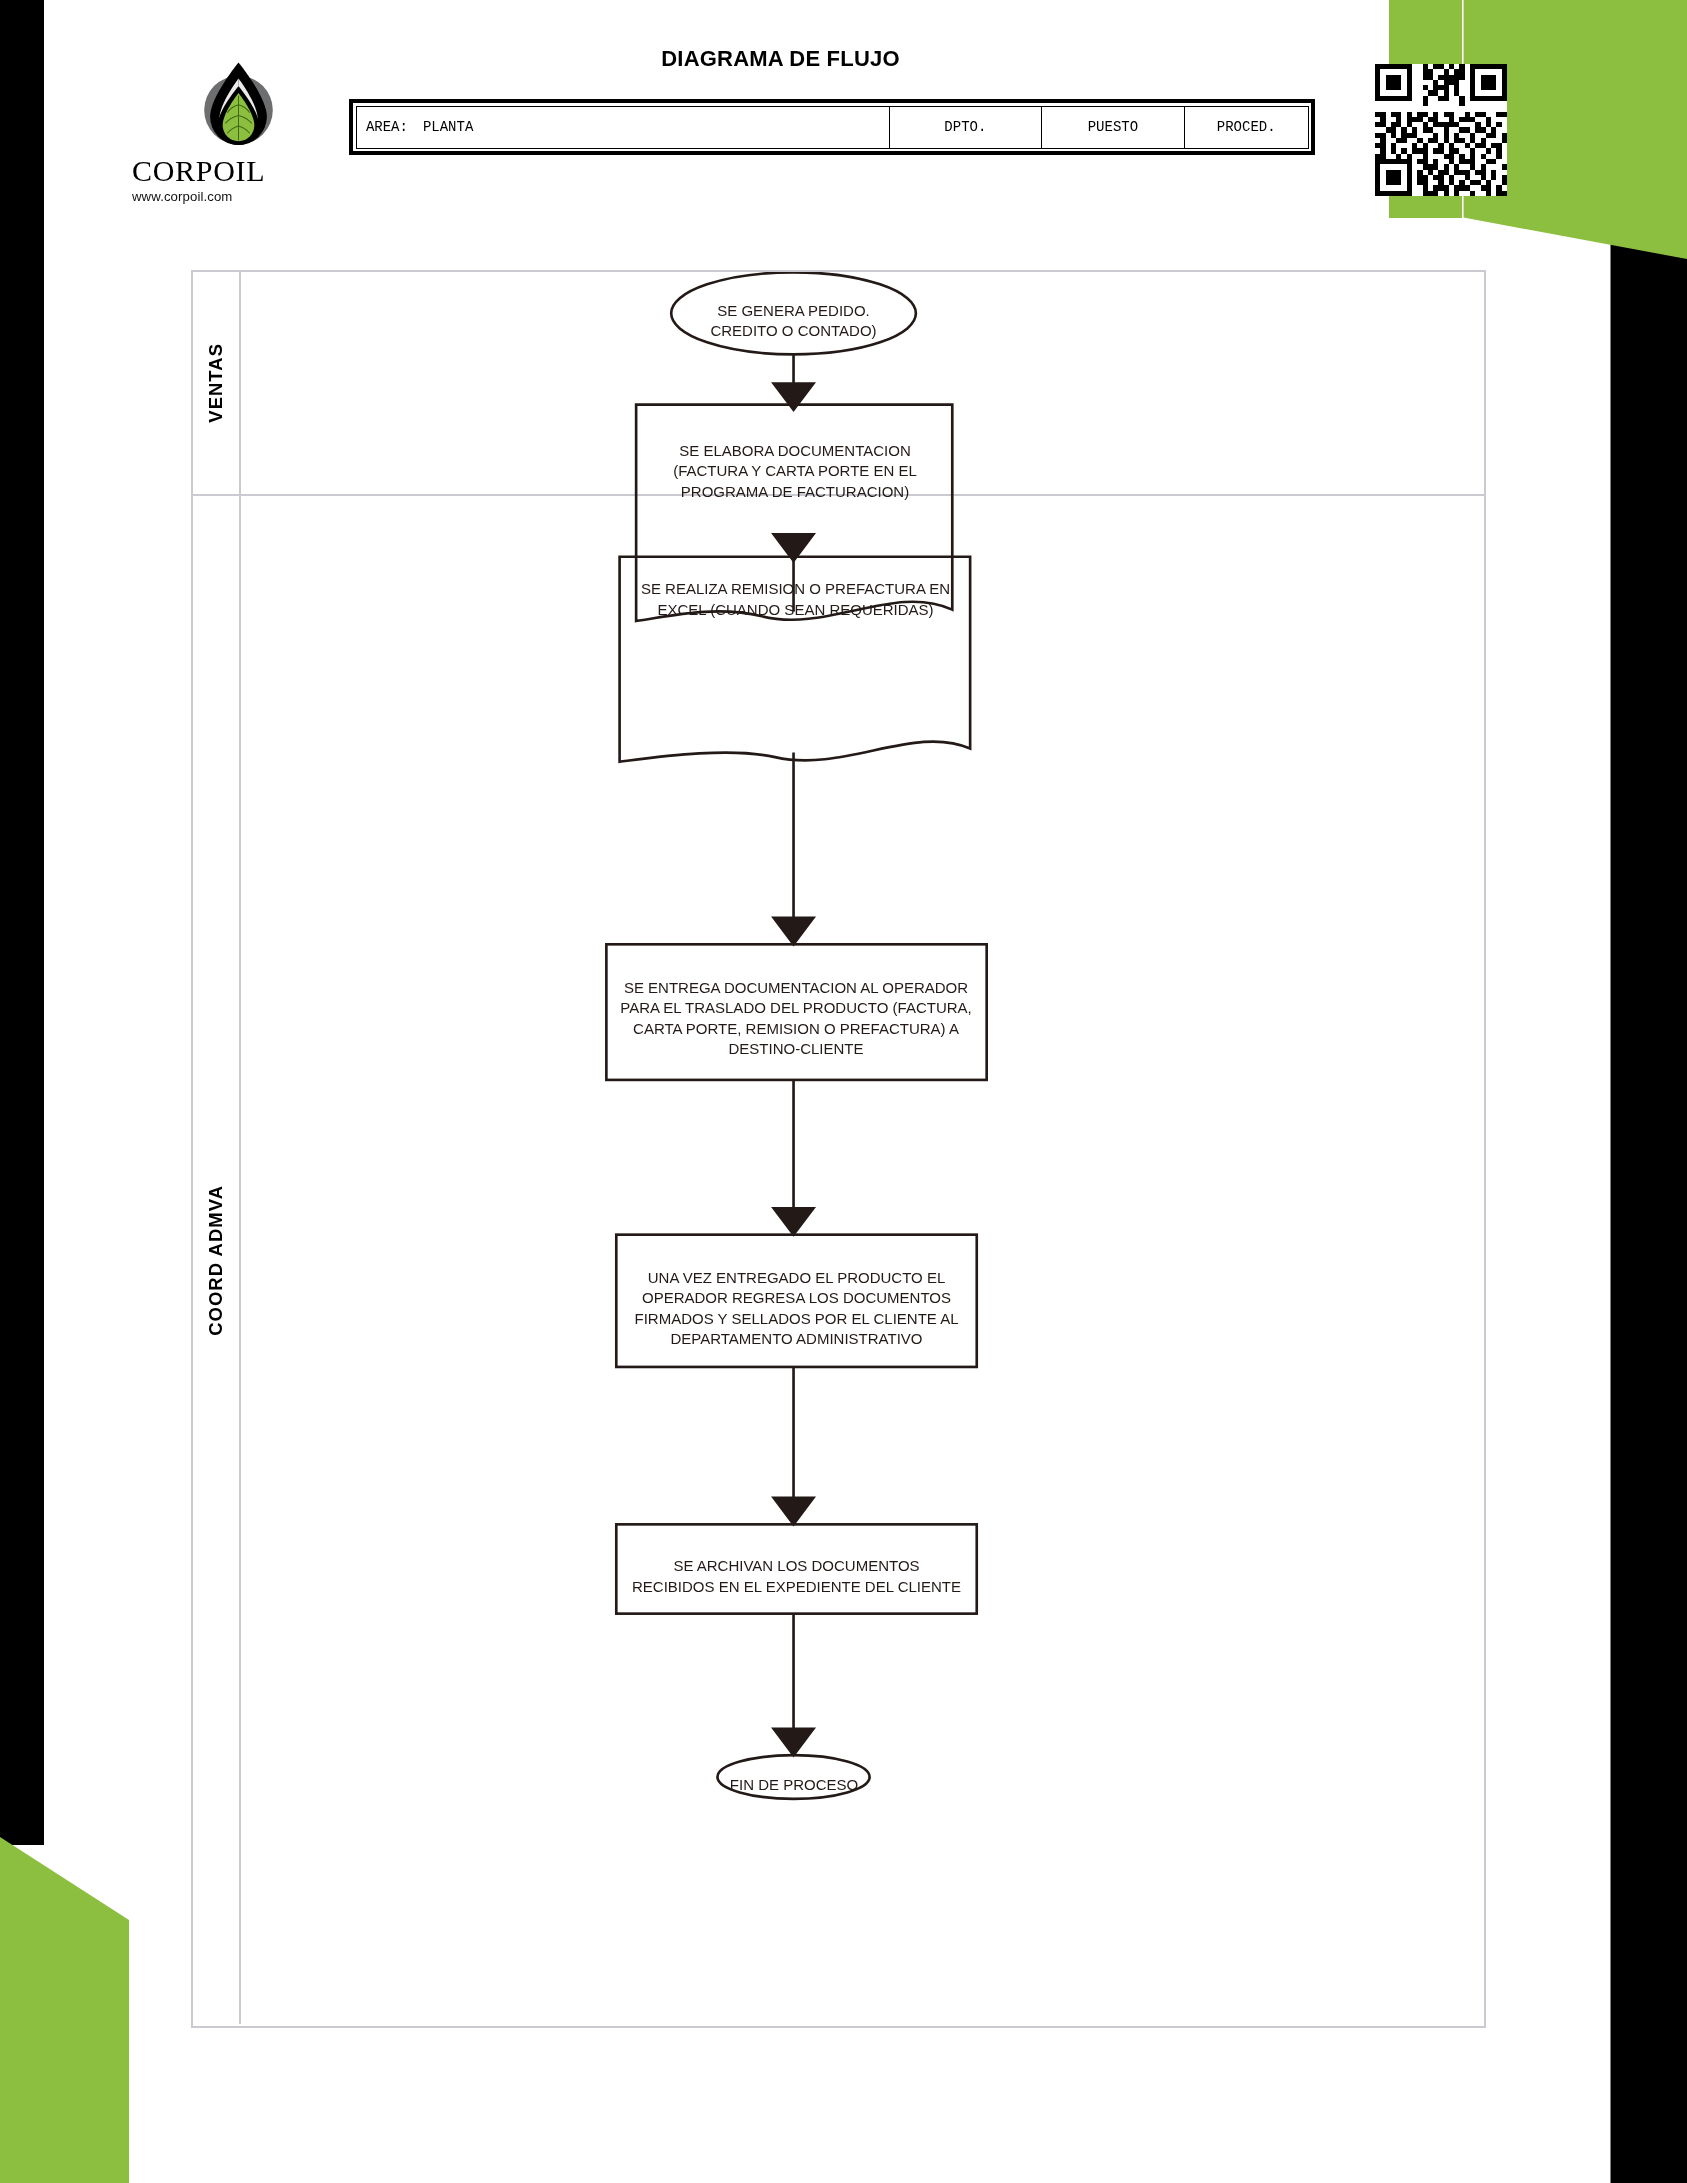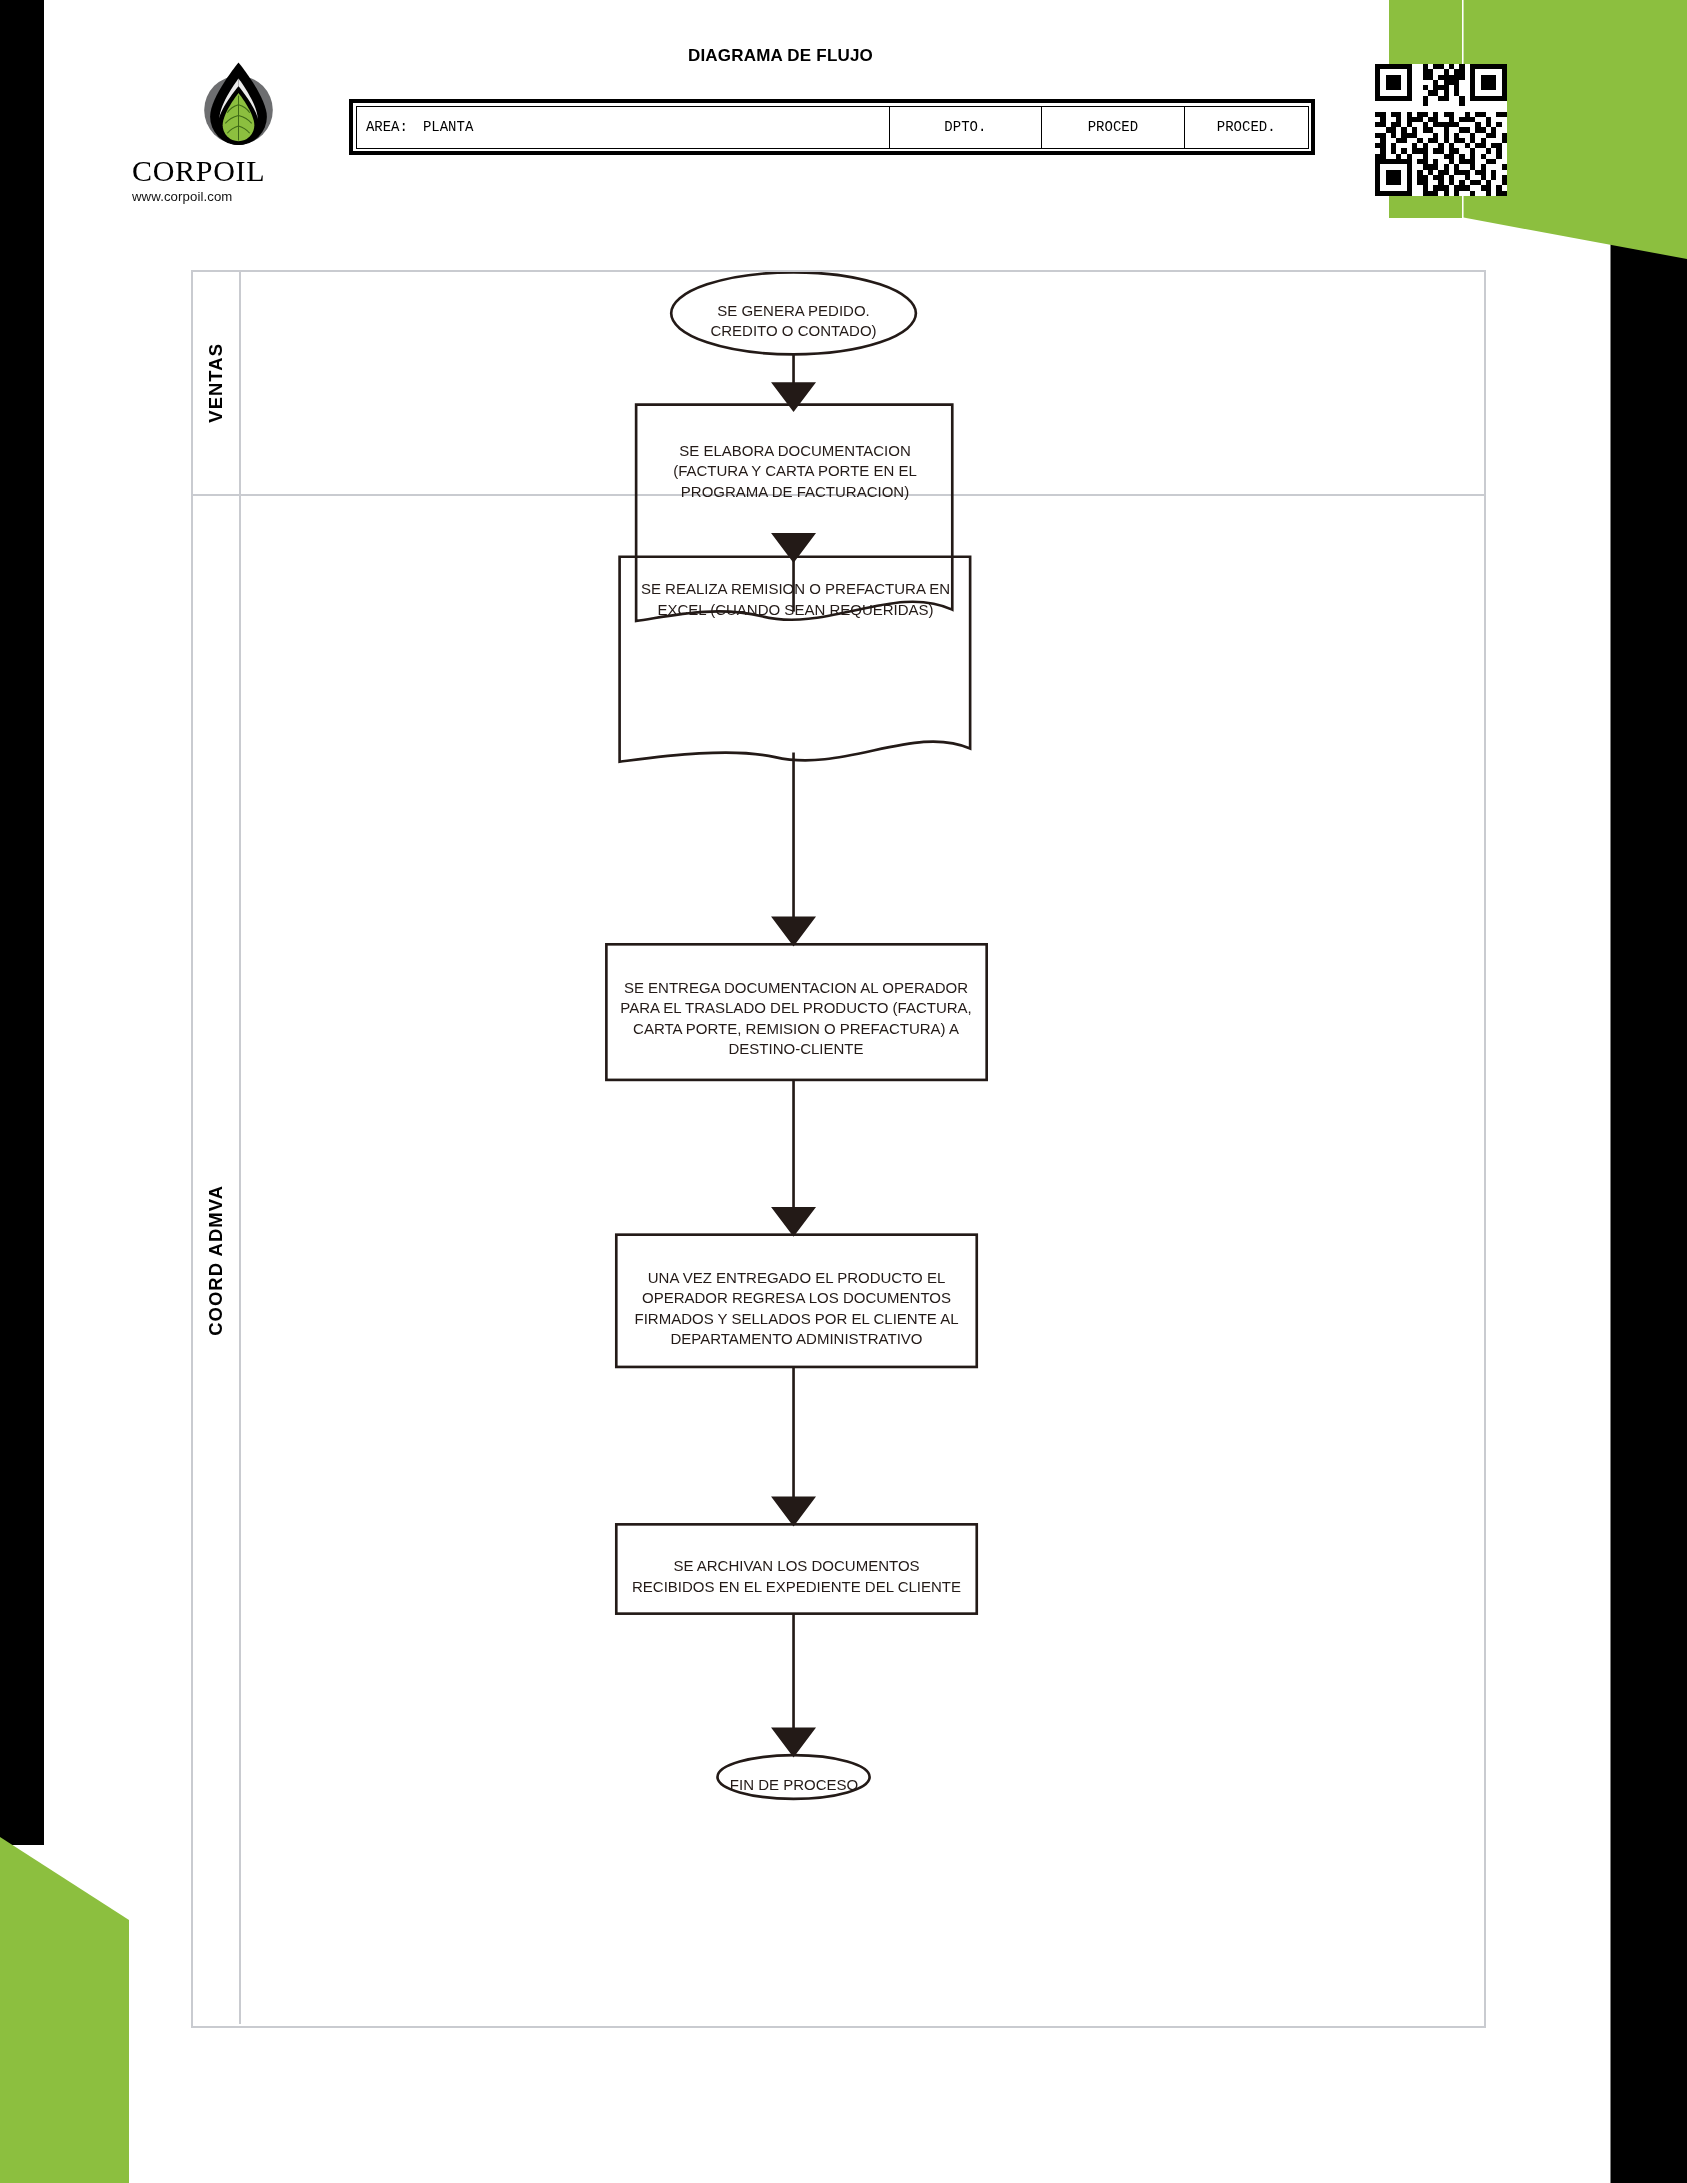--- a/index.html
+++ b/index.html
@@ -11,21 +11,21 @@
   #edge-left-green{position:absolute;left:0;top:1837px;width:129px;height:346px;background:#8cbf3f;
        clip-path:polygon(0 0, 100% 24%, 100% 100%, 0 100%);}
   #edge-right-green{position:absolute;right:0;top:0;width:294px;height:259px;background:#8cbf3f;
        clip-path:polygon(24% 0, 100% 0, 100% 100%, 24% 84%);}
   #edge-right-black{position:absolute;right:0;top:0;width:225px;height:2183px;background:#000000;
        clip-path:polygon(66% 0, 100% 0, 100% 100%, 66% 100%);}
   #edge-right-green2{position:absolute;right:225px;top:0;width:73px;height:218px;background:#8cbf3f;}
 
   
   #doc-title{position:absolute;left:569px;top:46px;width:423px;text-align:center;
-       font-size:17px;font-weight:bold;letter-spacing:0.2px;color:#000;}
+       font-size:22px;font-weight:bold;letter-spacing:0.2px;color:#000;}
 
   #logo-block{position:absolute;left:132px;top:56px;width:212px;text-align:left;}
   #logo-mark{width:99px;height:99px;margin:0 auto;position:relative;}
   #logo-word{font-family:"Liberation Serif",serif;font-size:30px;letter-spacing:0.7px;
        color:#000;line-height:1;margin-top:1.3px;}
   #logo-url{font-size:13.2px;color:#111;margin-top:2.6px;letter-spacing:0.1px;}
 
   
   #info-table-wrap{position:absolute;left:349px;top:99px;width:953px;
        border:4.6px solid #000;background:#fff;padding:2.6px;}
@@ -96,21 +96,21 @@
 </div>
 
 <div id="info-table-wrap">
   <table id="info-table">
     <tbody>
         <tr>
       <td class="lbl-cell w-area">
         <span class="lbl">AREA:</span><span>PLANTA</span>
       </td>
       <td class="ctr-cell w-dpto">DPTO.</td>
-      <td class="ctr-cell w-puesto">PROCED</td>
+      <td class="ctr-cell w-puesto">PUESTO</td>
       <td class="ctr-cell w-proc">PROCED.</td>
     </tr>
   </tbody>
     </table>
 </div>
 
 <div id="qr-code">
   <svg viewBox="0 0 25 25" width="132" height="132" shape-rendering="crispEdges">
     <rect width="25" height="25" fill="#fff"></rect>
     <g fill="#000">

